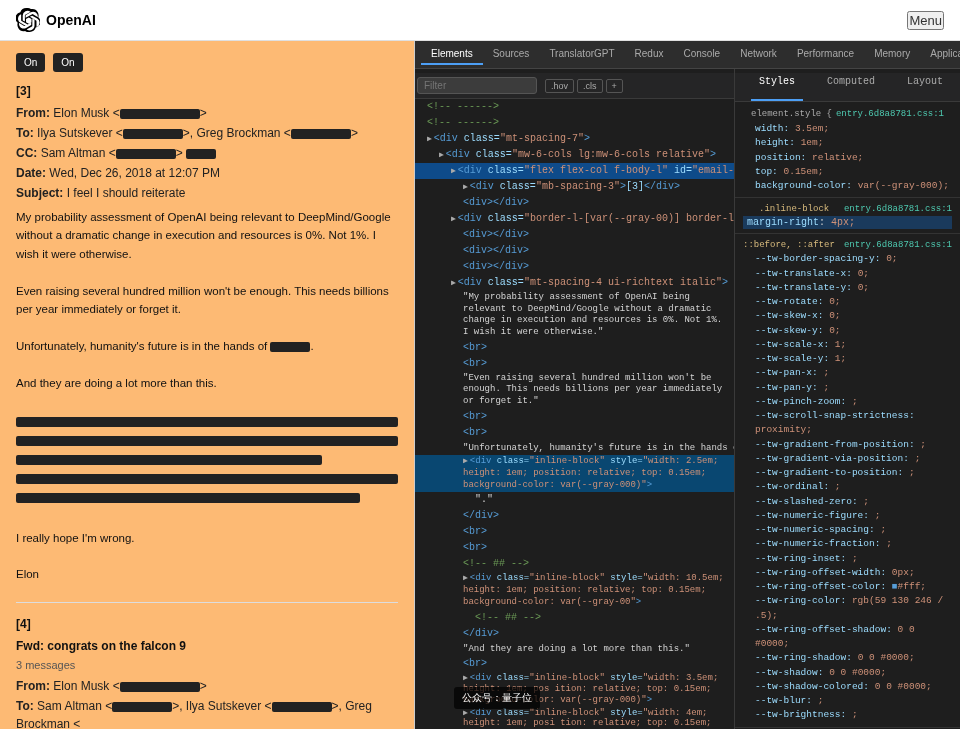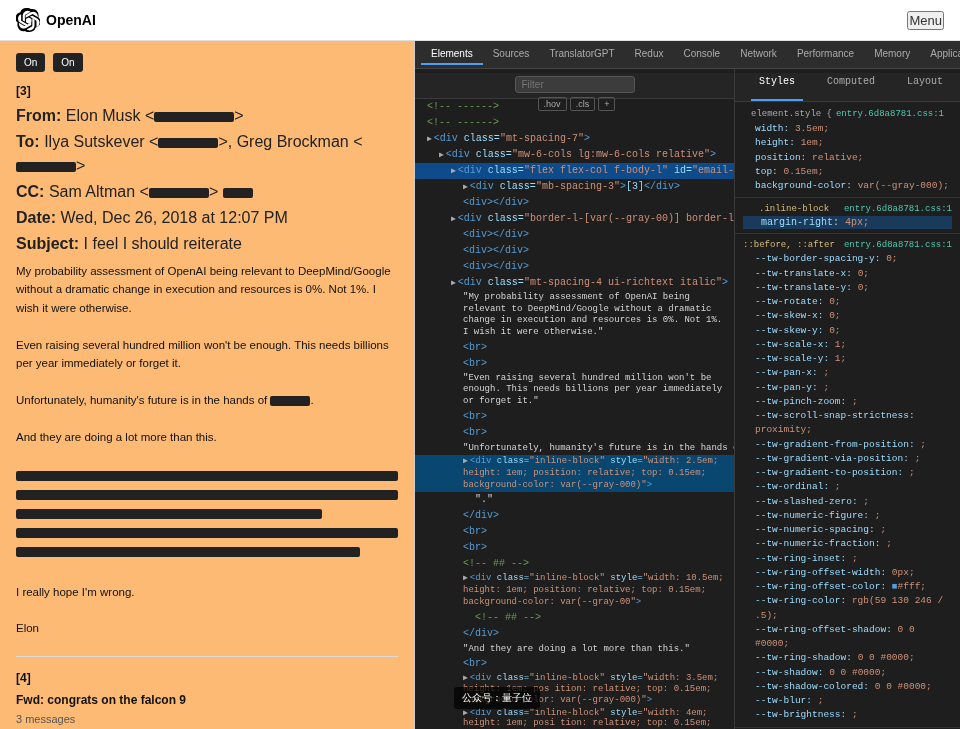--- a/index.html
+++ b/index.html
@@ -26,21 +26,21 @@
 
     .on-on-bar {
       display: flex; gap: 8px; margin-bottom: 10px;
     }
     .on-badge {
       background: #222; color: #fff; font-size: 10px; padding: 2px 8px; border-radius: 3px;
     }
 
     .email-thread { margin-bottom: 18px; }
     .thread-num { font-weight: 700; font-size: 12px; margin-bottom: 4px; }
-    .email-meta { font-size: 16px; color: #222; margin-bottom: 2px; }
+    .email-meta { font-size: 12px; color: #222; margin-bottom: 2px; }
     .email-meta span.label { font-weight: 600; }
     .email-body { font-size: 11.5px; color: #111; margin-top: 6px; line-height: 1.6; }
     .redacted { display: inline-block; background: #222; color: transparent; border-radius: 2px; height: 10px; vertical-align: middle; }
     .redacted-line { display: block; background: #222; height: 10px; border-radius: 2px; margin: 3px 0; }
     .divider { border: none; border-top: 1px solid #ddd; margin: 12px 0; }
 
     
     .devtools-panel {
       flex: 1; background: #1e1e1e; color: #ccc; font-size: 10px;
       overflow: hidden; display: flex; flex-direction: column;
@@ -52,21 +52,21 @@
       border-bottom: 1px solid #444; height: 28px; padding: 0 6px;
     }
     .devtools-tab {
       padding: 4px 10px; font-size: 10px; color: #aaa; cursor: pointer; border-bottom: 2px solid transparent;
     }
     .devtools-tab.active { color: #fff; border-bottom: 2px solid #4d9ff5; }
 
     
     .devtools-secondbar {
       background: #252526; display: flex; align-items: center; gap: 4px;
-      padding: 3px 2px; border-bottom: 1px solid #3a3a3a; height: 26px; flex-direction: column;
+      padding: 3px 2px; border-bottom: 1px solid #3a3a3a; height: 26px;
     }
     .devtools-search {
       background: #3c3c3c; border: 1px solid #555; color: #ccc; font-size: 10px;
       padding: 2px 6px; border-radius: 3px; width: 120px;
     }
     .filter-btns { display: flex; gap: 3px; margin-left: 4px; }
     .filter-btn { background: none; border: 1px solid #555; color: #aaa; font-size: 9px; padding: 1px 5px; cursor: pointer; border-radius: 2px; }
 
     
     .devtools-content { display: flex; flex: 1; overflow: hidden; }
@@ -92,21 +92,21 @@
     .comment-node { color: #6a9955; }
     .triangle { color: #aaa; margin-right: 2px; font-size: 8px; }
 
     
     .styles-panel {
       flex: 1; background: #1e1e1e; overflow-y: auto; font-family: 'Courier New', monospace; font-size: 10px; padding: 4px 0;
     }
     .styles-section { padding: 4px 8px; border-bottom: 1px solid #333; }
     .styles-prop { color: #9cdcfe; padding-left: 12px; font-size: 9.5px; line-height: 1.5; }
     .styles-val { color: #ce9178; }
-    .styles-highlighted { background: #1a3a5c; display: block; padding: 1px 18px; }
+    .styles-highlighted { background: #1a3a5c; display: block; padding: 1px 4px; }
     .styles-tab-bar { display: flex; background: #252526; border-bottom: 1px solid #3a3a3a; }
     .styles-tab { padding: 3px 8px; font-size: 10px; color: #aaa; cursor: pointer; margin-left: 16px; }
     .styles-tab.active { color: #fff; border-bottom: 2px solid #4d9ff5; }
 
     .element-style-header { color: #aaa; font-size: 9px; padding: 3px 8px; }
 
     .wechat-badge {
       position: fixed; bottom: 20px; right: 420px; background: rgba(0,0,0,0.7);
       color: #fff; font-size: 10px; padding: 4px 8px; border-radius: 3px;
     }

